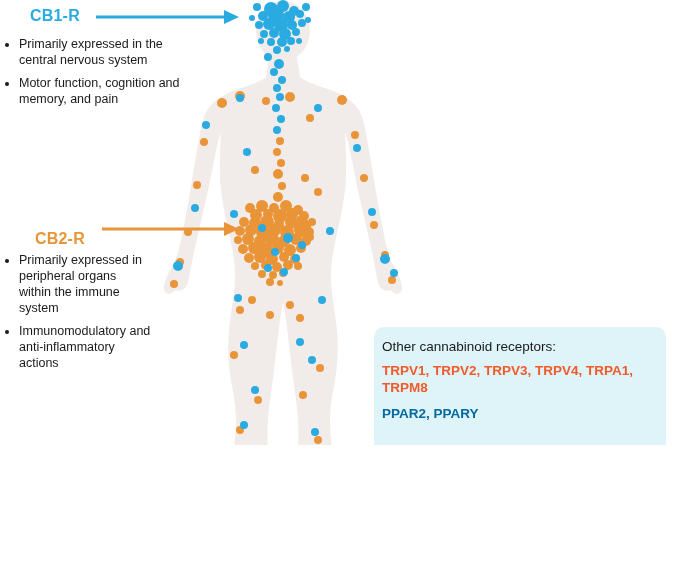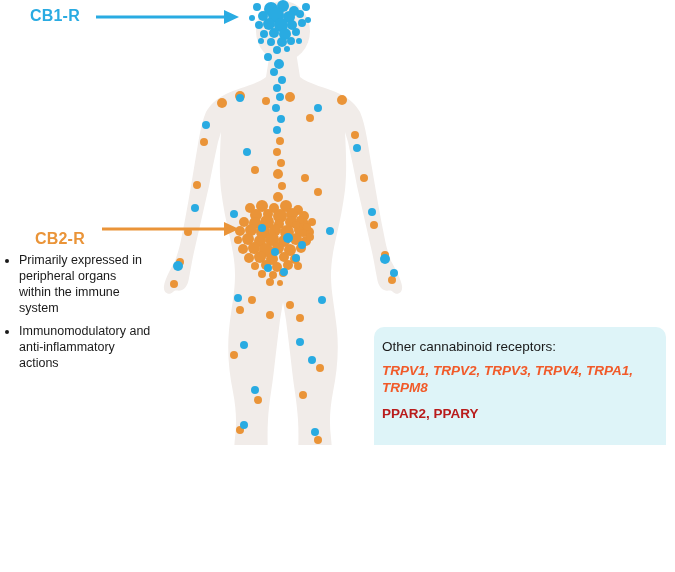--- a/index.html
+++ b/index.html
@@ -266,26 +266,30 @@
       <polygon class="cb1-fill" points="224,10 239,17 224,24"></polygon>
     </g>
 
     <g>
       <line class="cb2-stroke" x1="102" y1="229" x2="225" y2="229"></line>
       <polygon class="cb2-fill" points="224,222 239,229 224,236"></polygon>
     </g>
   </svg>
 
   <div class="label cb1-label">CB1-R</div>
+  <ul class="bullets cb1-bullets">
+    <li>Primarily expressed in the central nervous system</li>
+    <li>Motor function, cognition and memory, and pain</li>
+  </ul>
 
   <div class="label cb2-label">CB2-R</div>
   <ul class="bullets cb2-bullets">
     <li>Primarily expressed in peripheral organs within the immune system</li>
     <li>Immunomodulatory and anti-inflammatory actions</li>
   </ul>
 
   <div class="info-box">
     <div class="info-title">Other cannabinoid receptors:</div>
-    <div class="receptor-line" style="color: rgb(241, 90, 41); font-style: italic;">TRPV1, TRPV2, TRPV3, TRPV4, TRPA1, TRPM8</div>
-    <div class="receptor-line" style="color: #b91c1c;">PPAR2, PPARY</div>
+    <div class="receptor-line" style="color: rgb(241, 90, 41);">TRPV1, TRPV2, TRPV3, TRPV4, TRPA1, TRPM8</div>
+    <div class="receptor-line" style="color: #0369a1;">PPAR2, PPARY</div>
   </div>
 
 </div>
 
 </body></html>

